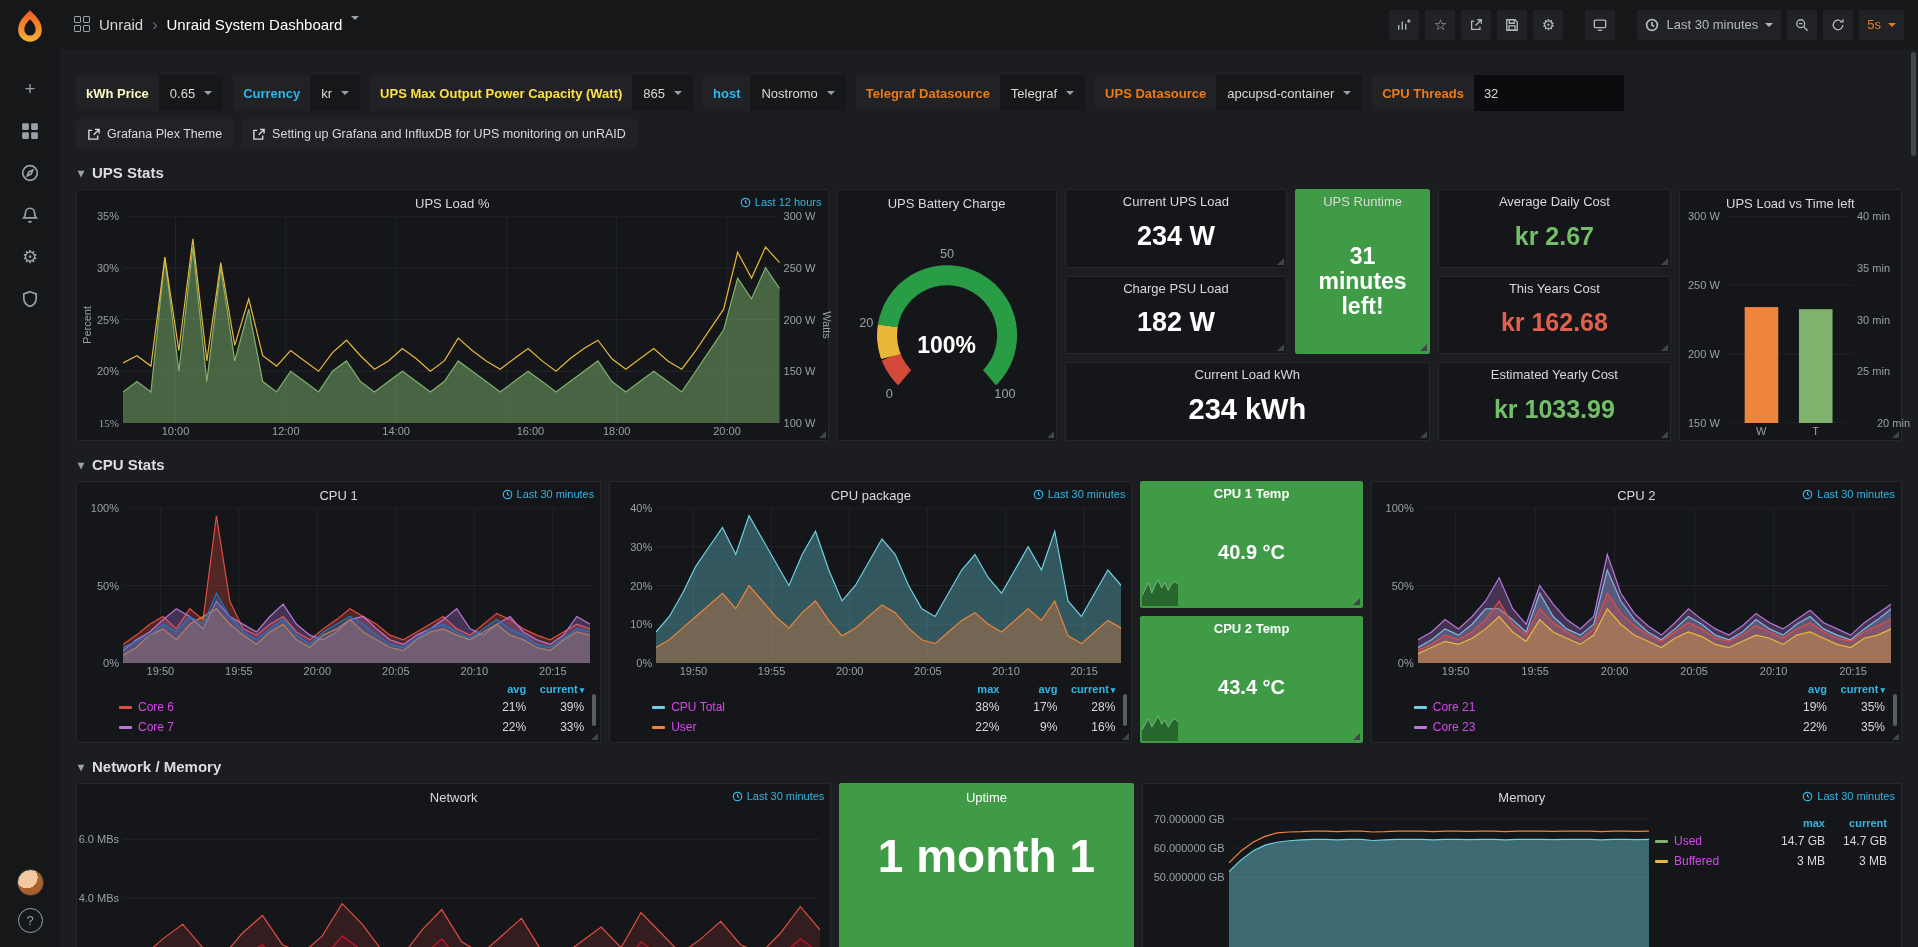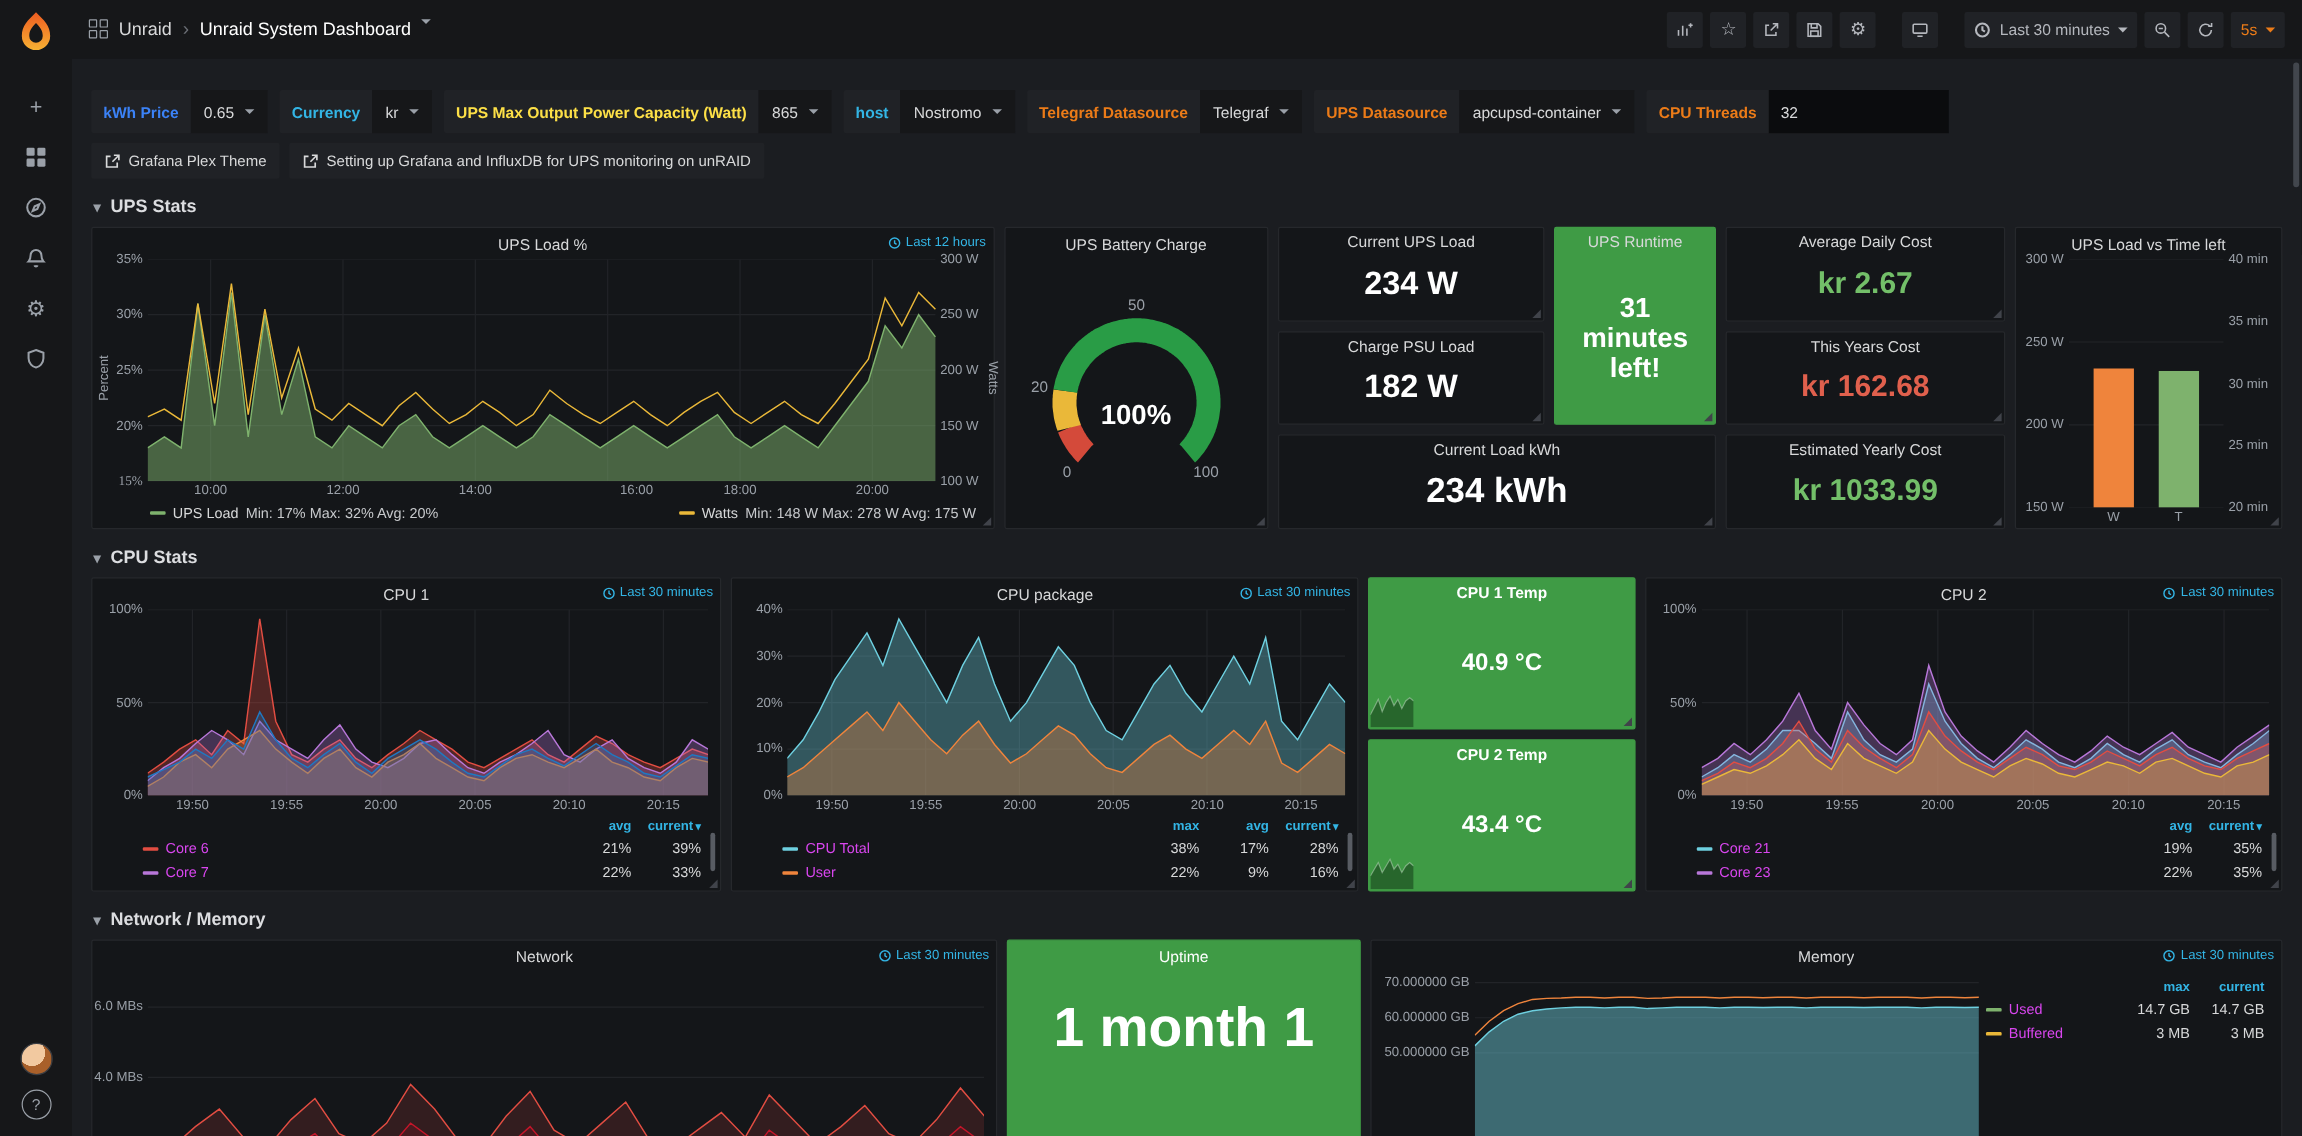--- a/index.html
+++ b/index.html
@@ -241,21 +241,21 @@
           <span class="caret"></span>
         </div>
       </div>
     </nav>
 
     <div class="dash">
 
       <div class="submenu">
         <div class="vrow">
           <div class="var">
-            <span class="vlabel" style="color: #3b82f6;">kWh Price</span>
+            <span class="vlabel" style="color: #fef9c3;">kWh Price</span>
             <span class="vvalue">
                 <span>0.65</span>
                 <span class="caret"></span>
               </span>
           </div>
           <div class="var">
             <span class="vlabel" style="color: rgb(51, 181, 229);">Currency</span>
             <span class="vvalue">
                 <span>kr</span>
                 <span class="caret"></span>
@@ -366,32 +366,20 @@
             <div class="xcol">
                 <span style="left: 8%;">10:00</span>
                 <span style="left: 24.8%;">12:00</span>
                 <span style="left: 41.6%;">14:00</span>
                 <span style="left: 58.4%; margin-left: 24px;">16:00</span>
                 <span style="left: 75.2%;">18:00</span>
                 <span style="left: 92%;">20:00</span>
               </div>
             <span class="axname r">Watts</span>
           </div>
-          <div class="leg-in">
-            <span class="litem">
-                <i class="sw" style="background: rgb(126, 178, 109);"></i>
-                <span>UPS Load</span>
-                <span class="lstats">Min: 17% Max: 32% Avg: 20%</span>
-              </span>
-            <span class="litem">
-                <i class="sw" style="background: rgb(234, 184, 57);"></i>
-                <span>Watts</span>
-                <span class="lstats">Min: 148 W Max: 278 W Avg: 175 W</span>
-              </span>
-          </div>
           <span class="rz"></span>
         </div>
 
         <div class="panel">
           <div class="phead">
               <span class="ptitle">UPS Battery Charge</span>
             </div>
           <div class="gwrap">
             <svg viewBox="0 0 120 96">
                 <path d="M36.7 75.3 L36.1 74.8 L35.6 74.2 L35.1 73.6 L34.6 73.0 L34.1 72.4 L33.6 71.8 L33.2 71.2 L32.7 70.5 L32.3 69.9 L31.9 69.2 L31.5 68.6 L31.1 67.9 L30.7 67.2 L30.4 66.5 L30.0 65.8 L29.7 65.1 L29.4 64.4 L29.1 63.7 " fill="none" stroke="#d44a3a" stroke-width="11"></path>
@@ -460,21 +448,21 @@
                 <svg viewBox="0 0 100 100" preserveAspectRatio="none">
                   <line x1="0" y1="100" x2="100" y2="100" stroke="#222428" stroke-width="1" vector-effect="non-scaling-stroke"></line>
                   <line x1="0" y1="66.66666666666667" x2="100" y2="66.66666666666667" stroke="#222428" stroke-width="1" vector-effect="non-scaling-stroke"></line>
                   <line x1="0" y1="33.33333333333334" x2="100" y2="33.33333333333334" stroke="#222428" stroke-width="1" vector-effect="non-scaling-stroke"></line>
                   <line x1="0" y1="0" x2="100" y2="0" stroke="#222428" stroke-width="1" vector-effect="non-scaling-stroke"></line>
                   <rect x="16" y="43.99999999999999" width="26" height="56.00000000000001" fill="#EF843C"></rect>
                   <rect x="58" y="44.99999999999999" width="26" height="55.00000000000001" fill="#7EB26D"></rect>
                 </svg>
               </div>
             <div class="ycol rt">
-                <span style="top: 100%;">20 min</span>
+                <span style="top: 100%; margin-left: 20px;">20 min</span>
                 <span style="top: 75%;">25 min</span>
                 <span style="top: 50%;">30 min</span>
                 <span style="top: 25%;">35 min</span>
                 <span style="top: 0%;">40 min</span>
               </div>
             <div class="xcol">
               <span style="left:29%">W</span>
               <span style="left:71%">T</span>
             </div>
           </div>

